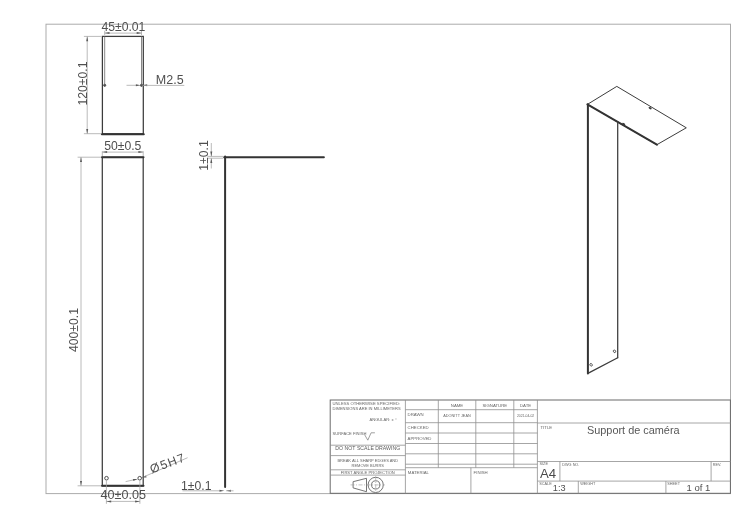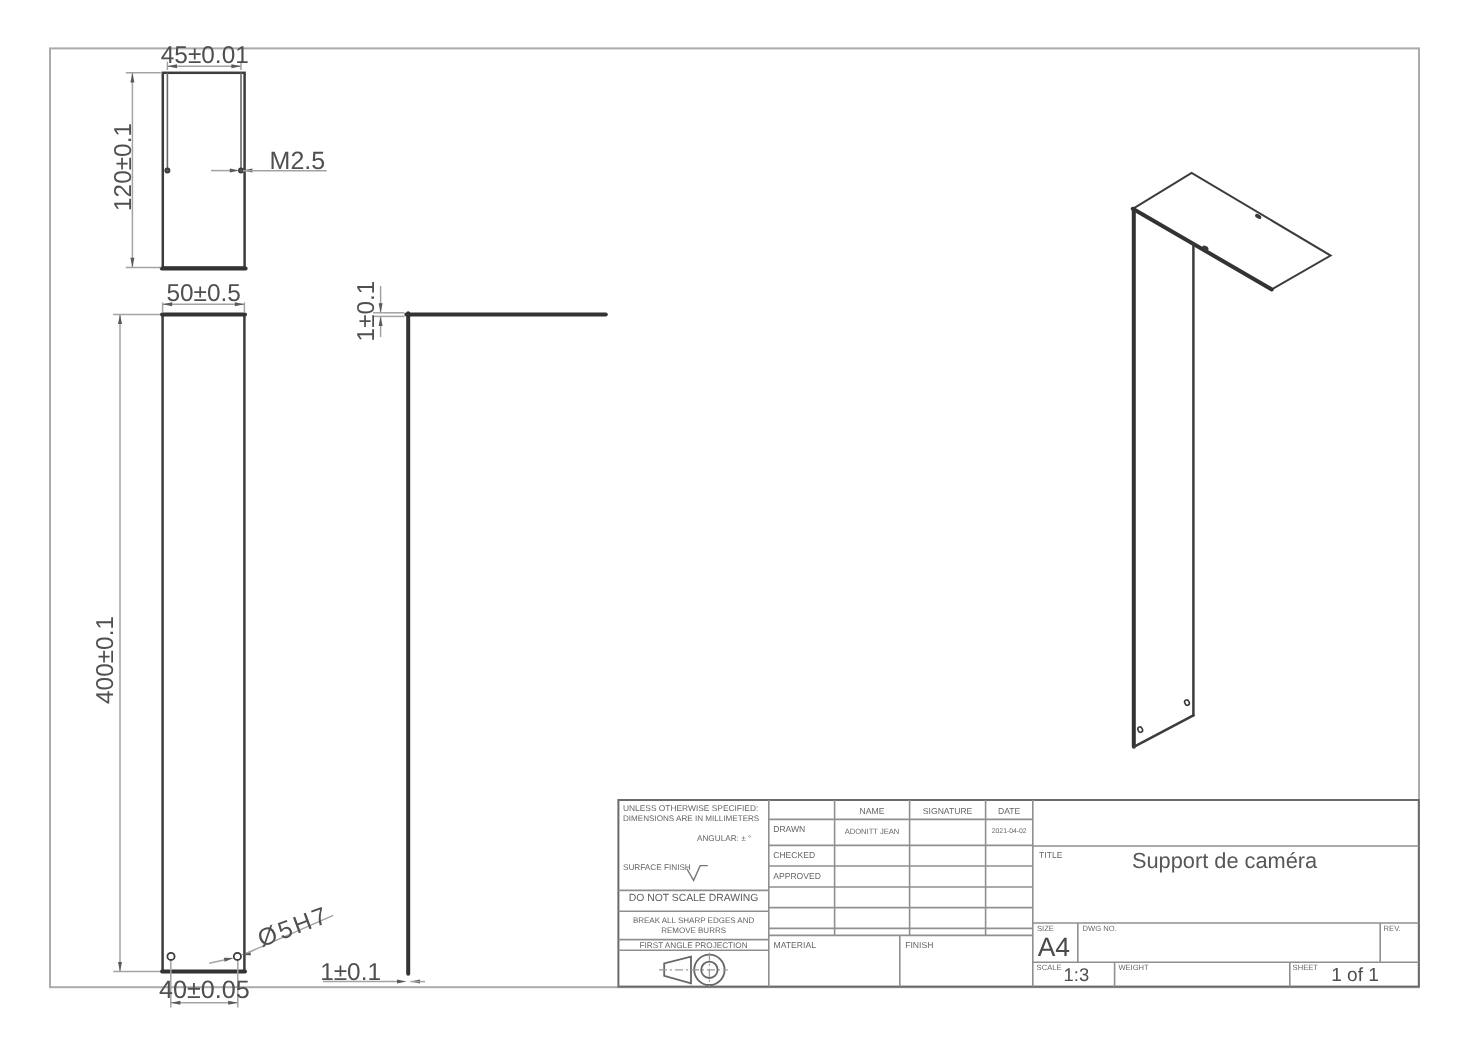--- a/index.html
+++ b/index.html
@@ -1,16 +1,16 @@
 <!DOCTYPE html>
 <html><head>
 <meta charset="utf-8">
 <style>
   html,body{margin:0;padding:0;background:#ffffff;}
-  #sheet{width:687px;height:519px;position:relative;}
+  #sheet{width:687px;height:519px;position:relative;margin-left:21px;}
   svg{display:block;will-change:transform;}
   text{font-family:"Liberation Sans", sans-serif;}
   .edge{stroke:#3c3c3c;stroke-width:1.25;fill:none;stroke-linecap:round;}
   .edgeth{stroke:#333333;stroke-width:2;fill:none;stroke-linecap:round;}
   .thin{stroke:#a3a3a3;stroke-width:0.75;fill:none;}
   .arr{fill:#5a5a5a;stroke:none;}
   .dimtxt{fill:#4f4f4f;font-size:12.2px;letter-spacing:0px;}
   .tb{stroke:#6b6b6b;stroke-width:1;fill:none;}
   .tbi{stroke:#8f8f8f;stroke-width:0.8;fill:none;}
   .lbl{fill:#666666;font-size:4.3px;}

